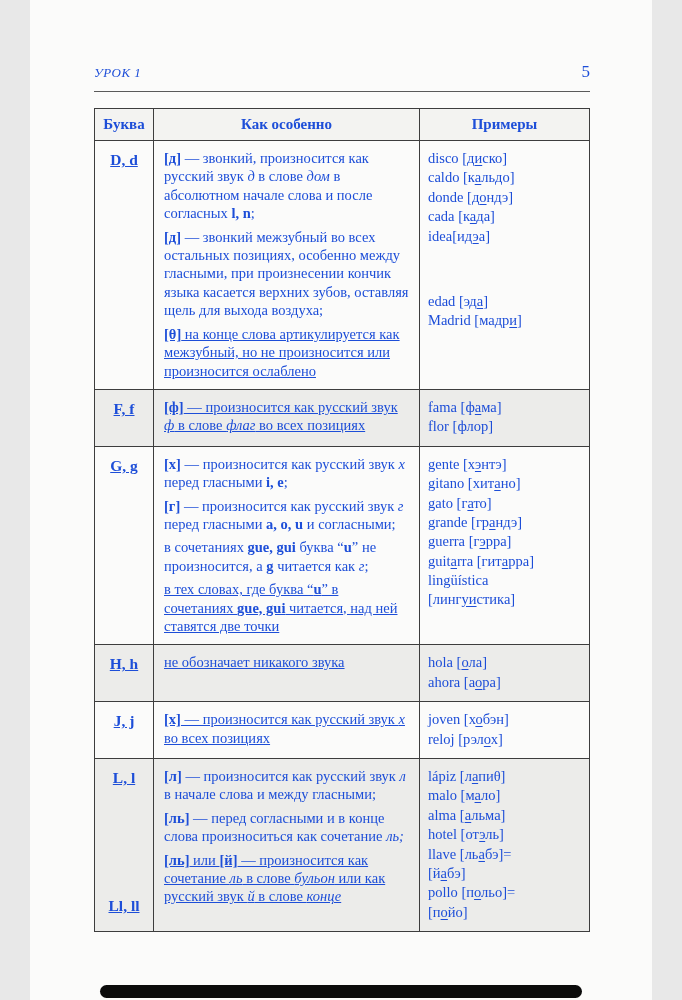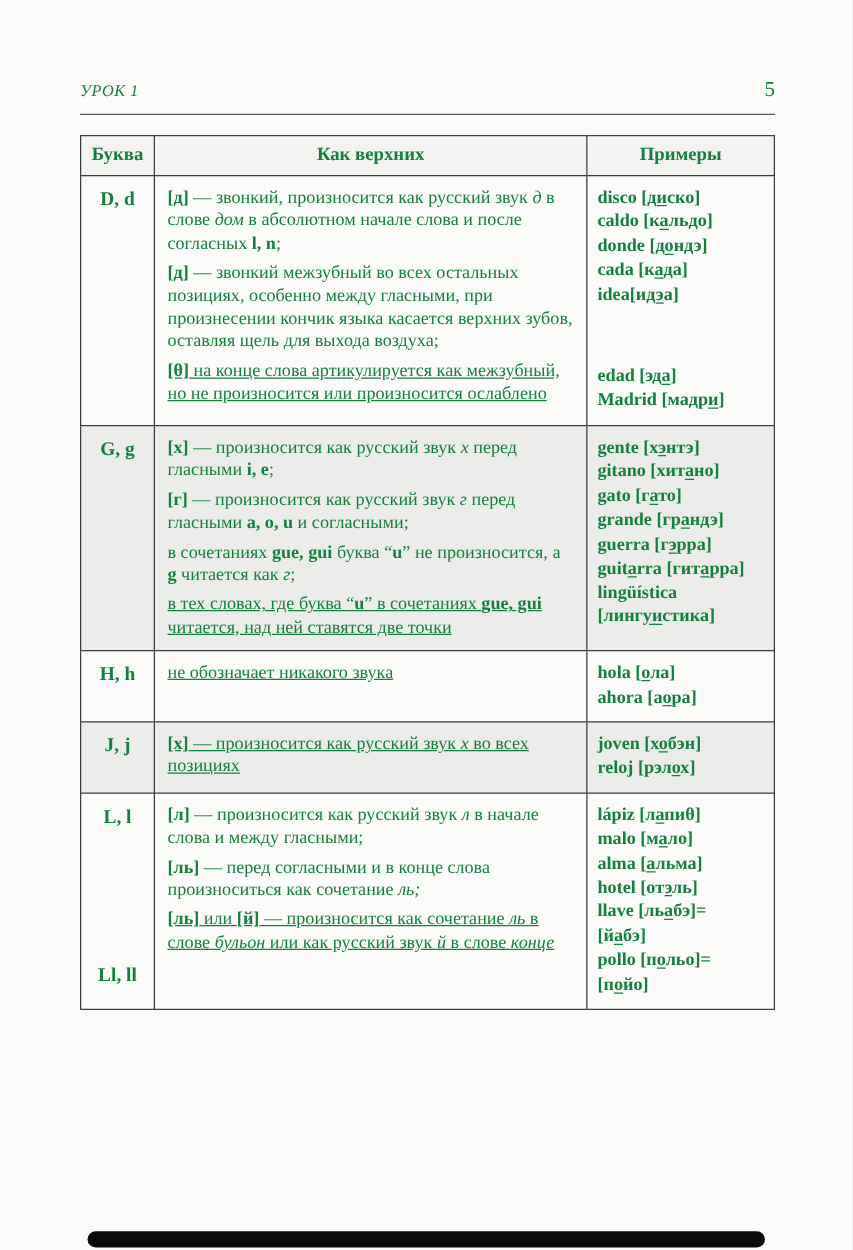--- a/index.html
+++ b/index.html
@@ -1,22 +1,22 @@
 <!DOCTYPE html>
 <html><head>
 <meta charset="utf-8">
 <style>
   html,body{margin:0;padding:0;background:#e8e8e8;}
   .page{
     position:relative;
-    width:682px;height:1000px;
+    width:622px;height:1000px;
     margin:0 auto;
     background:#fbfbfa;
     font-family:"Liberation Serif", serif;
-    color:#15803d;
+    color:#1d4ed8;
     overflow:hidden;
     box-sizing:border-box;
   }
   .header{
     position:absolute;
     top:62px;left:64px;right:62px;
     display:flex;justify-content:space-between;align-items:baseline;
     border-bottom:1px solid #5a5a5a;
     padding-bottom:9px;
   }
@@ -32,24 +32,24 @@
   th,td{border:1px solid #3d3d3d;vertical-align:top;}
   thead th{
     font-weight:bold;text-align:center;
     padding:6px 4px;font-size:15px;
     background:#f3f3f1;
   }
   tbody tr:nth-child(even){background:#ececea;}
   td.letter{
     width:52px;text-align:center;
     font-weight:bold;font-size:15.5px;
-    padding:9px 3px;white-space:nowrap;
+    padding:9px 3px;white-space:nowrap;text-decoration:underline;
   }
   td.reading{padding:8px 10px 9px 10px;}
-  td.examples{width:140px;padding:8px 1px 9px 8px;font-weight:bold;}
+  td.examples{width:140px;padding:8px 21px 9px 8px;}
   td.reading p{margin:0 0 5px;}
   td.reading p:last-child{margin-bottom:0;text-decoration:underline;}
   .ex{margin:0 0 1px;}
   .gap{height:46px;}
   .letter2{margin-top:108px;}
   u{text-decoration:underline;text-underline-offset:2px;}
   .bottom-bar{
     position:absolute;left:70px;right:70px;bottom:2px;
     height:13px;background:#0b0b0b;border-radius:7px;
   }
@@ -62,41 +62,51 @@
   <div class="header">
     <span class="lesson">УРОК 1</span>
     <span class="pagenum">5</span>
   </div>
 
   <div class="table-wrap">
     <table>
       <thead>
         <tr>
           <th>Буква</th>
-          <th>Как верхних</th>
+          <th>Как особенно</th>
           <th>Примеры</th>
         </tr>
       </thead>
       <tbody>
         <tr>
           <td class="letter">D, d</td>
           <td class="reading">
               <p><b>[д]</b> — звонкий, произносится как русский звук <i>д</i> в слове <i>дом</i> в абсолютном начале слова и после согласных <b>l, n</b>;</p>
               <p><b>[д]</b> — звонкий межзубный во всех остальных позициях, особенно между гласными, при произнесении кончик языка касается верхних зубов, оставляя щель для выхода воздуха;</p>
               <p><b>[θ]</b> на конце слова артикулируется как межзубный, но не произносится или произносится ослаблено</p>
             </td>
           <td class="examples">
               <div class="ex">disco [д<u>и</u>ско]</div>
               <div class="ex">caldo [к<u>а</u>льдо]</div>
               <div class="ex">donde [д<u>о</u>ндэ]</div>
               <div class="ex">cada [к<u>а</u>да]</div>
               <div class="ex">idea[ид<u>э</u>а]</div>
               <div class="gap"></div>
               <div class="ex">edad [эд<u>а</u>]</div>
               <div class="ex">Madrid [мадр<u>и</u>]</div>
+            </td>
+        </tr>
+        <tr>
+          <td class="letter">F, f</td>
+          <td class="reading">
+              <p><b>[ф]</b> —  произносится как русский звук <i>ф</i> в слове <i>флаг</i> во всех позициях</p>
+            </td>
+          <td class="examples">
+              <div class="ex">fama [ф<u>а</u>ма]</div>
+              <div class="ex">flor [флор]</div>
             </td>
         </tr>
         <tr>
           <td class="letter">G, g</td>
           <td class="reading">
               <p><b>[х]</b> — произносится как русский звук <i>х</i> перед гласными <b>i, e</b>;</p>
               <p><b>[г]</b> — произносится как русский звук <i>г</i> перед гласными <b>a, o, u</b> и согласными;</p>
               <p>в сочетаниях <b>gue, gui</b> буква “<b>u</b>” не произносится, а <b>g</b> читается как <i>г</i>;</p>
               <p>в тех словах, где буква “<b>u</b>” в сочетаниях <b>gue, gui</b> читается, над ней ставятся две точки</p>
             </td>

